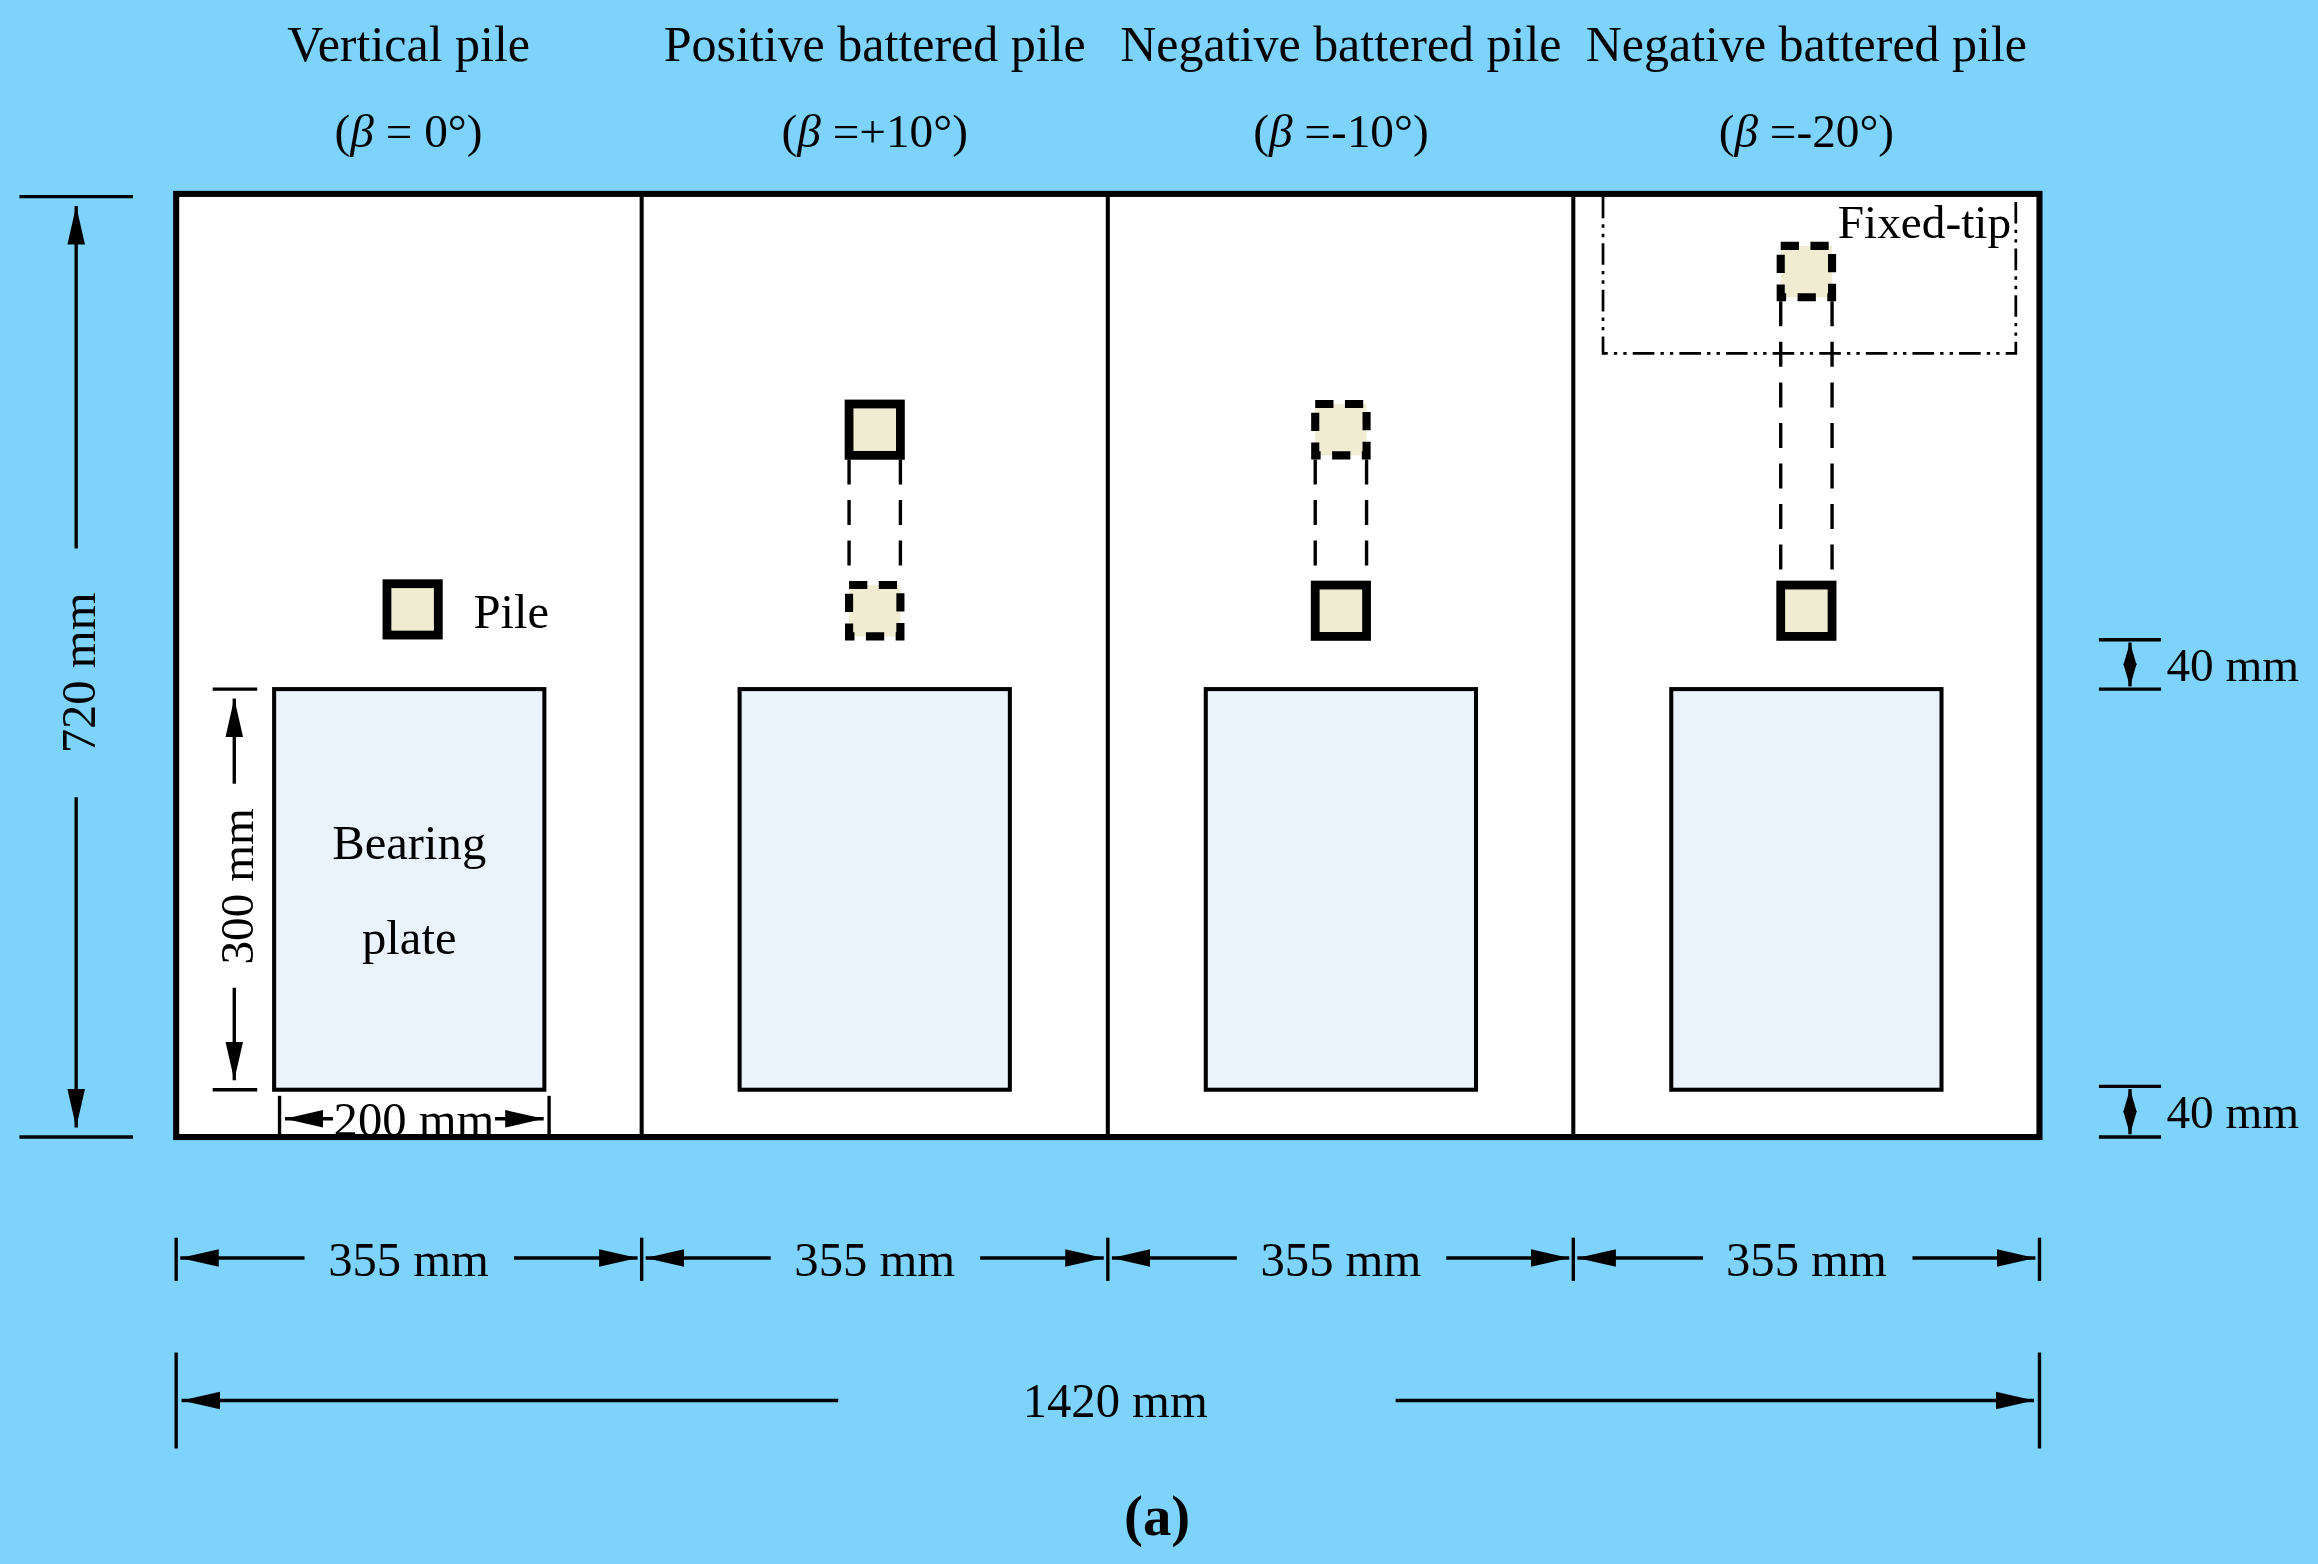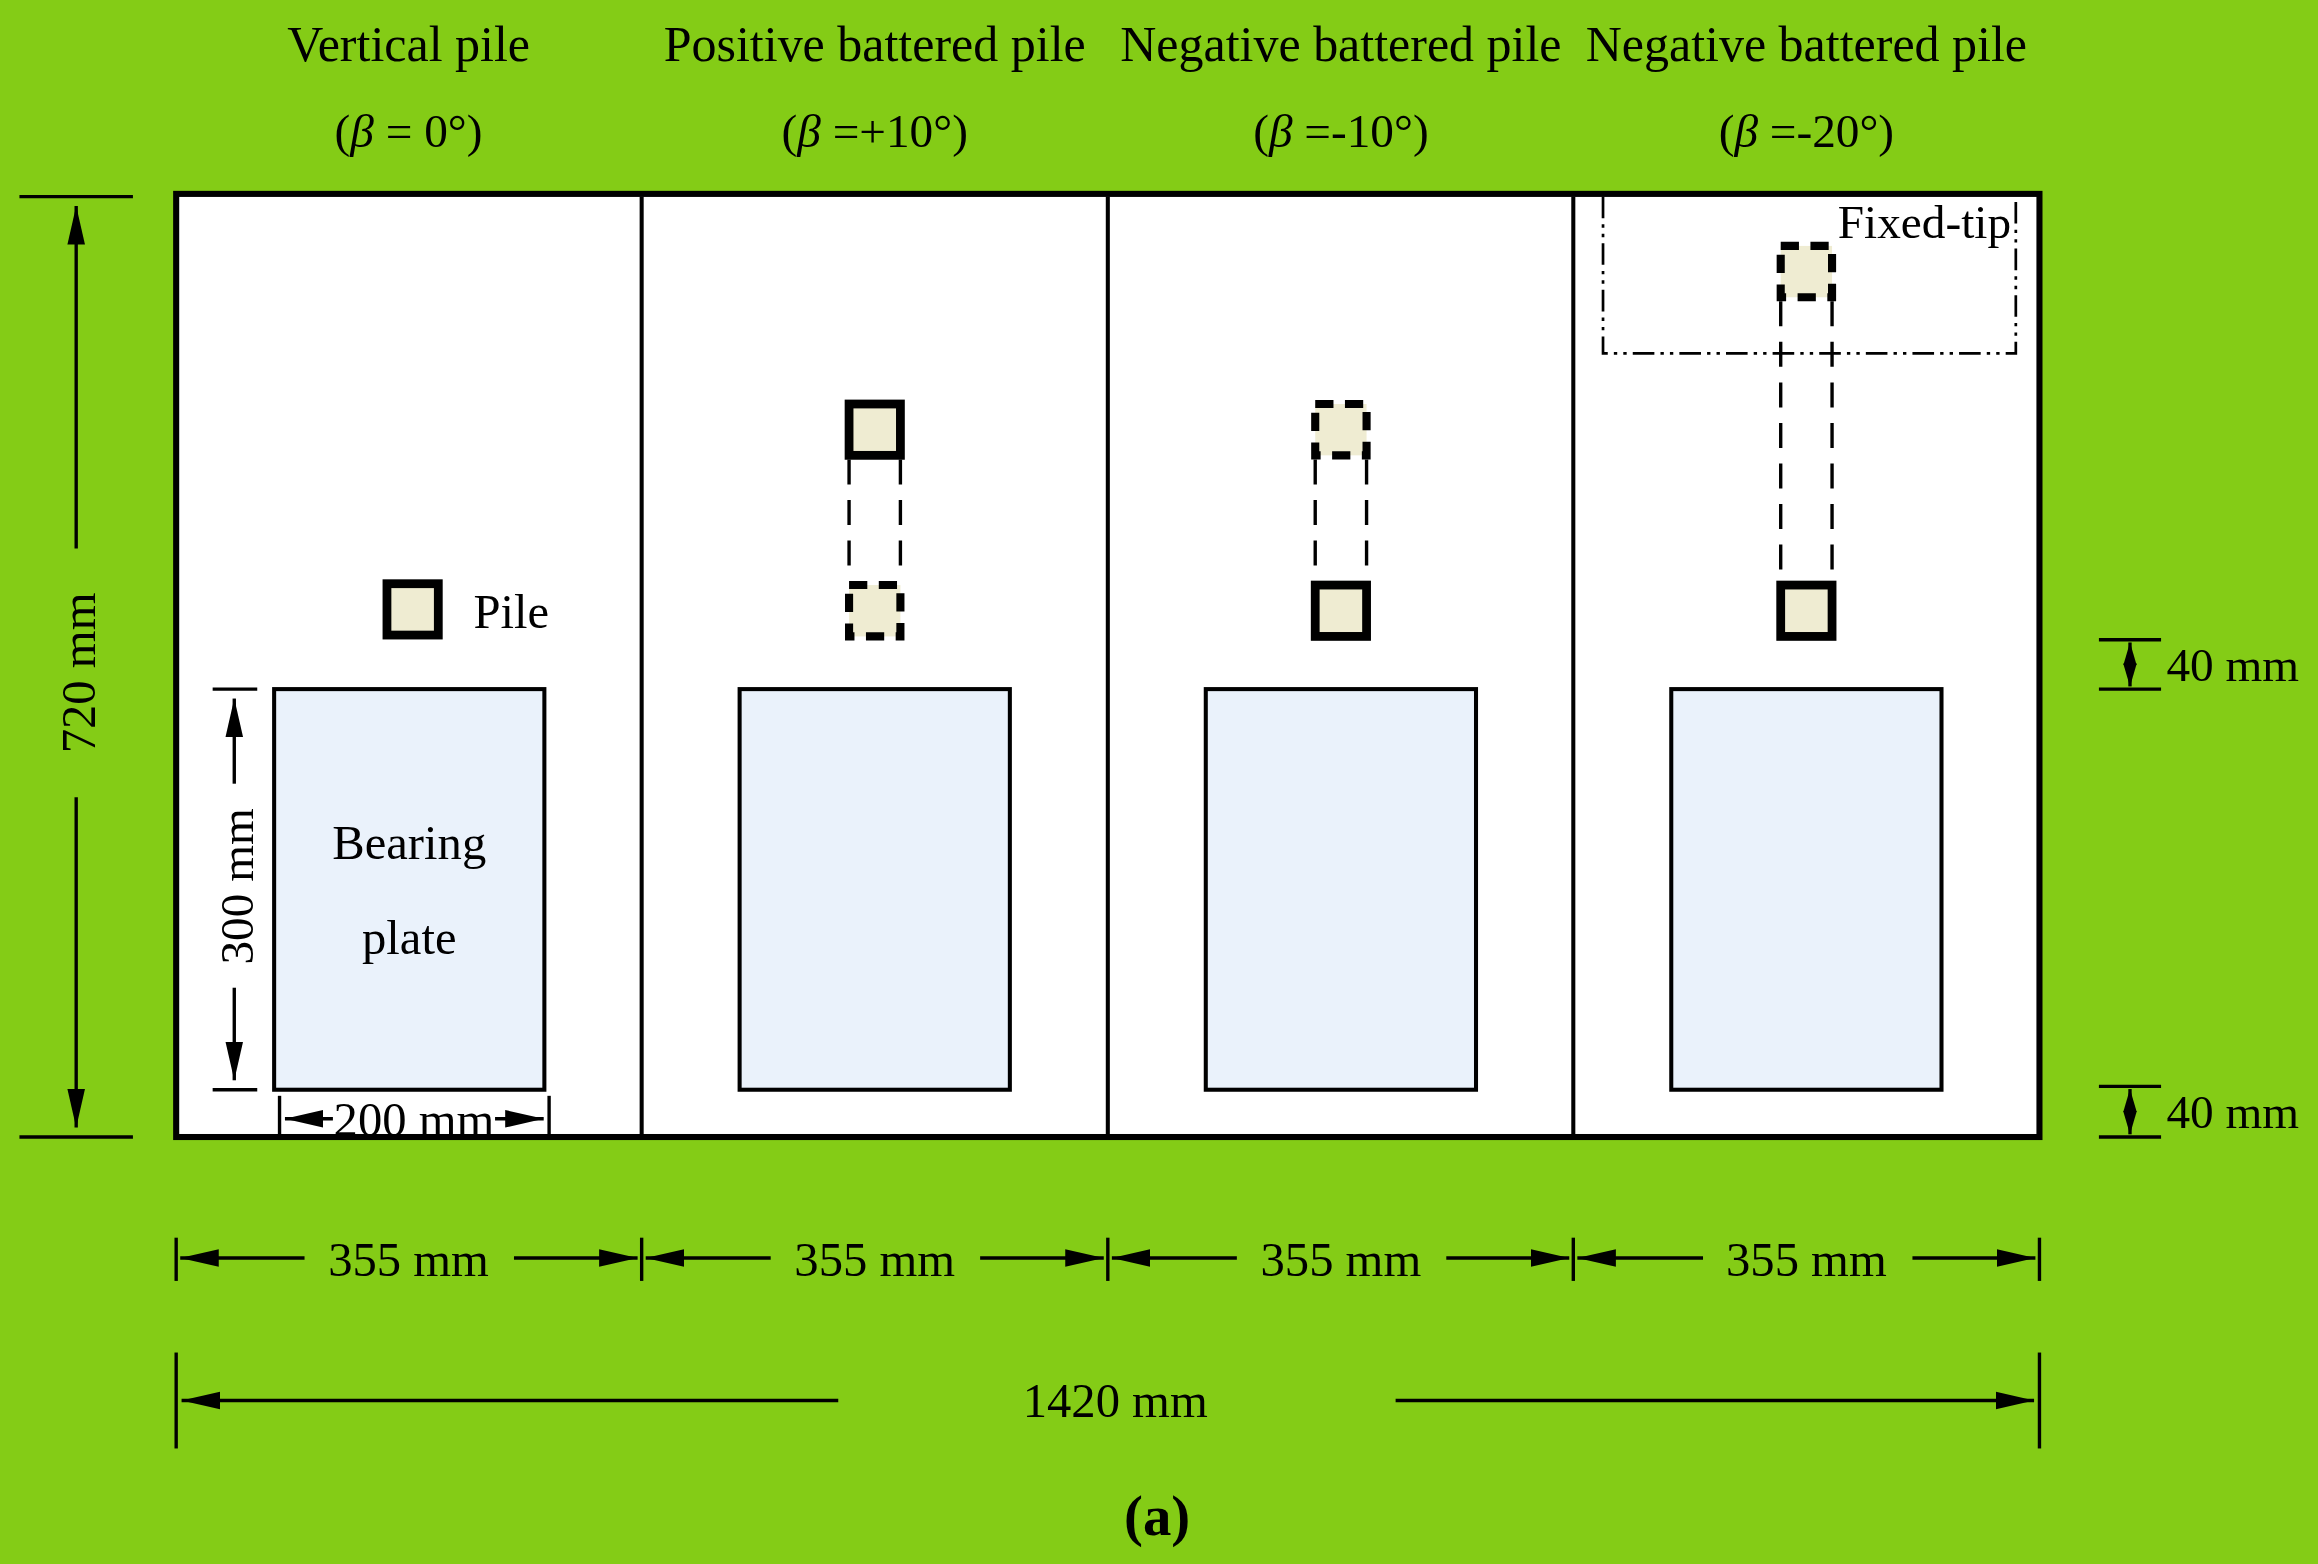--- a/index.html
+++ b/index.html
@@ -1,16 +1,16 @@
 <!DOCTYPE html>
 <html style="font-size:10.8px"><head>
 <meta charset="utf-8">
 <style>
   html,body{margin:0;padding:0;background:#ffffff;}
-  .canvas{position:relative;width:2319px;height:1564px;background:#84cc16;overflow:hidden;}
+  .canvas{position:relative;width:2319px;height:1564px;background:#7dd3fc;overflow:hidden;}
   svg{display:block;}
   text{font-family:"Liberation Serif","DejaVu Serif",serif;fill:#000000;}
   .t-header{font-size:74px;}
   .t-beta{font-size:70px;}
   .beta{font-style:italic;}
   .t-label{font-size:72px;}
   .t-dim{font-size:70px;}
   .t-caption{font-size:84px;font-weight:bold;}
   .shaft{stroke:#000;stroke-width:5;fill:none;}
   .tick{stroke:#000;stroke-width:5;}

